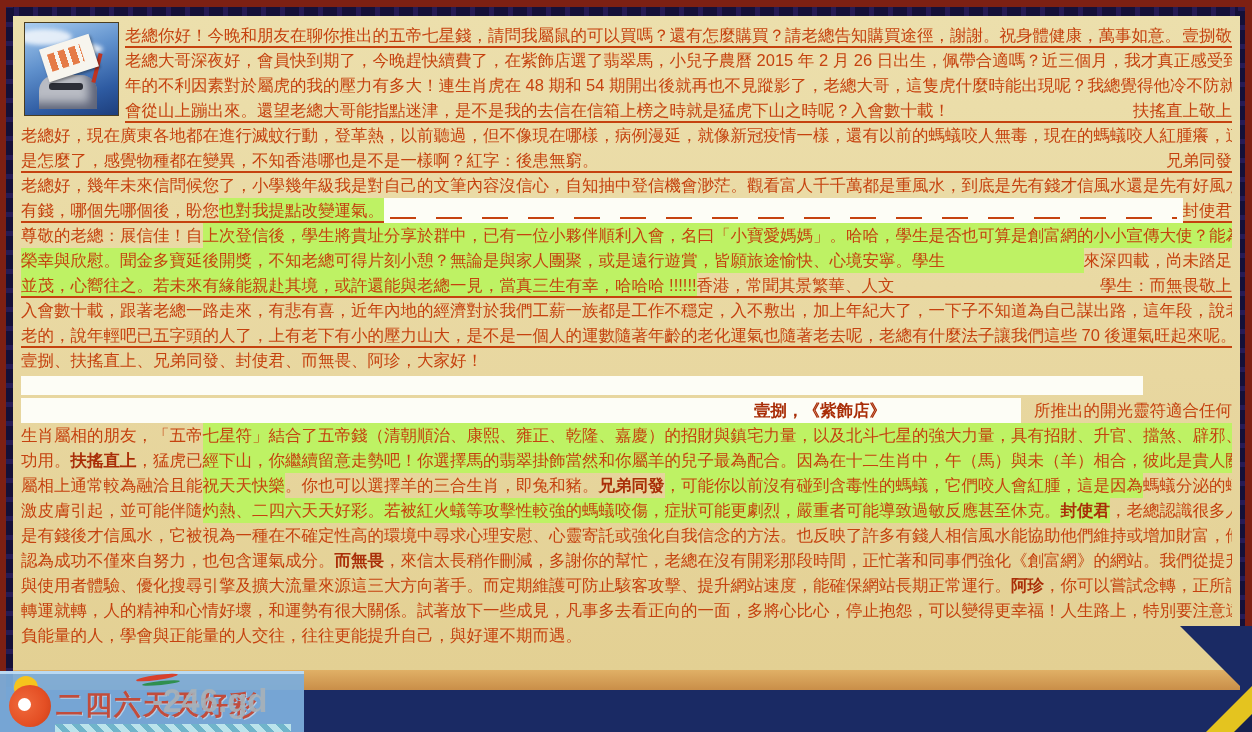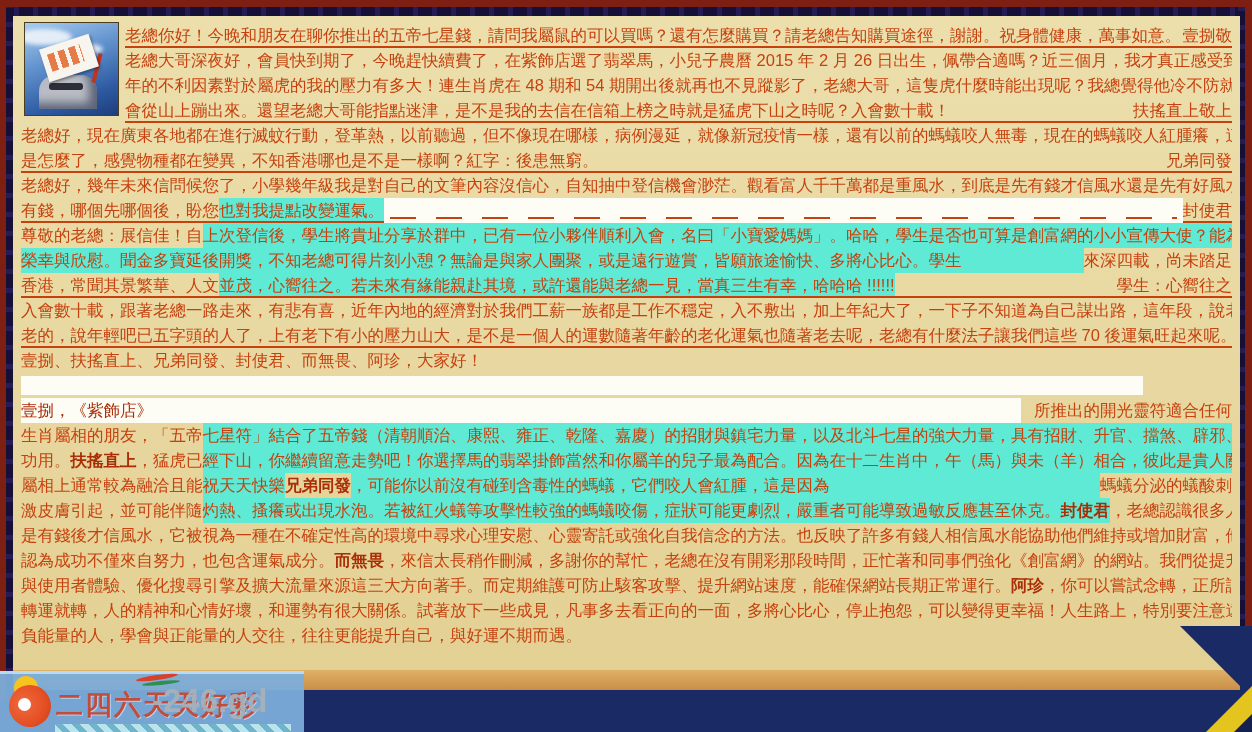--- a/index.html
+++ b/index.html
@@ -45,28 +45,28 @@
   .mail-slot{position:absolute;left:10px;top:8px;width:34px;height:7px;background:#2c2f38;border-radius:3px;}
   .flag{position:absolute;left:70px;top:30px;width:4px;height:30px;background:#c03420;transform:rotate(14deg);}
 
   
   .textcol{position:absolute;left:21px;top:23px;width:1211px;}
   .line{display:flex;align-items:stretch;height:25px;line-height:24px;
         font-size:16.5px;color:#c5420f;white-space:pre;overflow:hidden;}
   .line span{display:block;}
   .ind{margin-left:104px;}
   .u{border-bottom:2px solid #c5420f;}
-  .w{background:#5eead4;}
+  .w{background:#bef264;}
   .b{font-weight:bold;color:#a92d07;}
   .fill{flex:1 1 auto;}
   .dashfill{flex:1 1 auto;background:#fdfdf6;position:relative;}
   .dashfill::after{content:"";position:absolute;left:6px;right:6px;bottom:4px;height:2px;
         background:repeating-linear-gradient(90deg,#c5420f 0 26px,transparent 26px 46px);}
   .whitebar{height:19px;width:1122px;background:#fdfdf6;margin:3px 0 3px 0;}
-  .shopline .wseg{width:1000px;background:#fdfdf6;box-sizing:border-box;font-weight:normal;color:#a92d07;}
+  .shopline .wseg{width:1000px;background:#fdfdf6;padding-left:733px;box-sizing:border-box;font-weight:bold;color:#a92d07;}
 
   
   .wm{position:absolute;left:0;top:671px;width:304px;height:61px;
       background:rgba(124,173,219,.94);border-top:3px solid rgba(196,224,247,.85);}
   .wm-circle{position:absolute;left:9px;top:11px;width:42px;height:42px;border-radius:50%;
       background:radial-gradient(circle at 35% 45%,#f06a3c 0%,#e44f24 60%,#c93c17 100%);}
   .wm-circle::before{content:"";position:absolute;left:9px;top:13px;width:13px;height:13px;
       border-radius:50%;background:#ffffff;}
   .wm-flame{position:absolute;left:14px;top:2px;width:24px;height:24px;border-radius:50%;background:#f6c41d;}
   .wm-swoosh1{position:absolute;left:136px;top:1px;width:42px;height:5px;background:#d8402c;
@@ -152,29 +152,29 @@
       <span class="dashfill"></span>
       <span class="u">封使君</span>
     </div>
 
     <div class="line">
       <span>尊敬的老總：展信佳！自</span>
       <span class="fill w">上次登信後，學生將貴址分享於群中，已有一位小夥伴順利入會，名曰「小寶愛媽媽」。哈哈，學生是否也可算是創富網的小小宣傳大使？能為貴網引</span>
     </div>
 
     <div class="line">
-      <span class="fill w">榮幸與欣慰。聞金多寶延後開獎，不知老總可得片刻小憩？無論是與家人團聚，或是遠行遊賞，皆願旅途愉快、多將心比心。學生</span>
+      <span class="fill w">榮幸與欣慰。聞金多寶延後開獎，不知老總可得片刻小憩？無論是與家人團聚，或是遠行遊賞，皆願旅途愉快、心境安寧。學生</span>
       <span>來深四載，尚未踏足</span>
     </div>
 
     <div class="line">
+      <span class="u w">並茂，心嚮往之。若未來有緣能親赴其境，或許還能與老總一見，當真三生有幸，哈哈哈 !!!!!!</span>
       <span class="u">香港，常聞其景繁華、人文</span>
-      <span class="u w">並茂，心嚮往之。若未來有緣能親赴其境，或許還能與老總一見，當真三生有幸，哈哈哈 !!!!!!</span>
-      <span class="fill u"></span>
-      <span class="u">學生：心嚮往之</span>
+      <span class="fill u"></span>
+      <span class="u">學生：而無畏敬上</span>
     </div>
 
     <div class="line">
       <span>入會數十載，跟著老總一路走來，有悲有喜，近年內地的經濟對於我們工薪一族都是工作不穩定，入不敷出，加上年紀大了，一下子不知道為自己謀出路，這年段，說老也不算</span>
     </div>
 
     <div class="line">
       <span class="u">老的，說年輕吧已五字頭的人了，上有老下有小的壓力山大，是不是一個人的運數隨著年齡的老化運氣也隨著老去呢，老總有什麼法子讓我們這些 70 後運氣旺起來呢。</span>
       <span class="fill u"></span>
       
@@ -202,28 +202,29 @@
       <span>功用。</span>
       <span class="b">扶搖直上</span>
       <span>，猛虎已</span>
       <span class="fill w">經下山，你繼續留意走勢吧！你選擇馬的翡翠掛飾當然和你屬羊的兒子最為配合。因為在十二生肖中，午（馬）與未（羊）相合，彼此是貴人關係，</span>
       
     </div>
 
     <div class="line">
       <span>屬相上通常較為融洽且能</span>
       <span class="w">祝天天快樂</span>
+      <span>。你也可以選擇羊的三合生肖，即兔和豬。</span>
       <span class="b">兄弟同發</span>
       <span class="fill w">，可能你以前沒有碰到含毒性的螞蟻，它們咬人會紅腫，這是因為</span>
       <span>螞蟻分泌的蟻酸刺</span>
     </div>
 
     <div class="line">
       <span>激皮膚引起，並可能伴隨</span>
-      <span class="fill w">灼熱、搔癢或出現水泡。若被紅火蟻等攻擊性較強的螞蟻咬傷，症狀可能更劇烈，嚴重者可能導致過敏反應甚至休克。</span>
+      <span class="fill w">灼熱、二四六天天好彩。若被紅火蟻等攻擊性較強的螞蟻咬傷，症狀可能更劇烈，嚴重者可能導致過敏反應甚至休克。</span>
       <span class="b w">封使君</span>
       <span>，老總認識很多人都</span>
     </div>
 
     <div class="line">
       <span>是有錢後才信風水，它被視為一種在不確定性高的環境中尋求心理安慰、心靈寄託或強化自我信念的方法。也反映了許多有錢人相信風水能協助他們維持或增加財富，他們</span>
     </div>
 
     <div class="line">
       <span>認為成功不僅來自努力，也包含運氣成分。</span>

